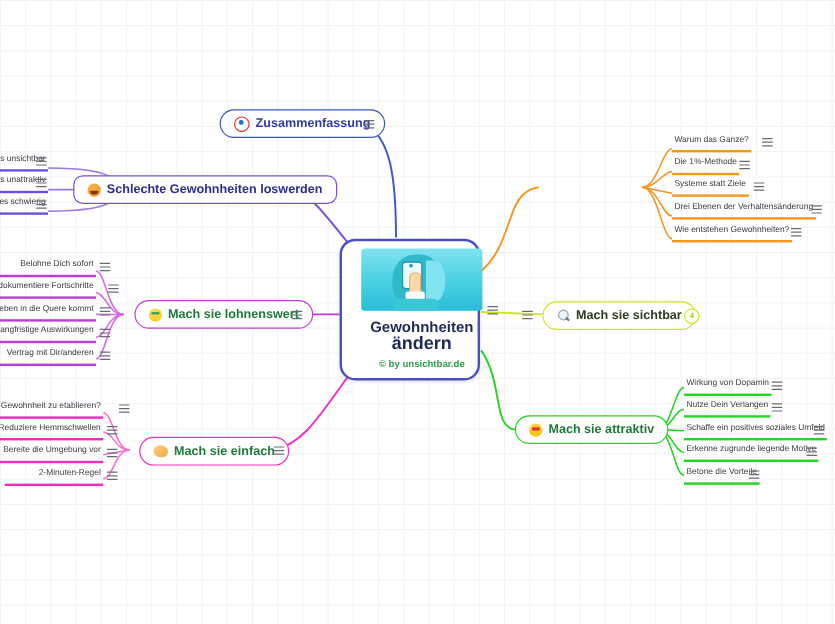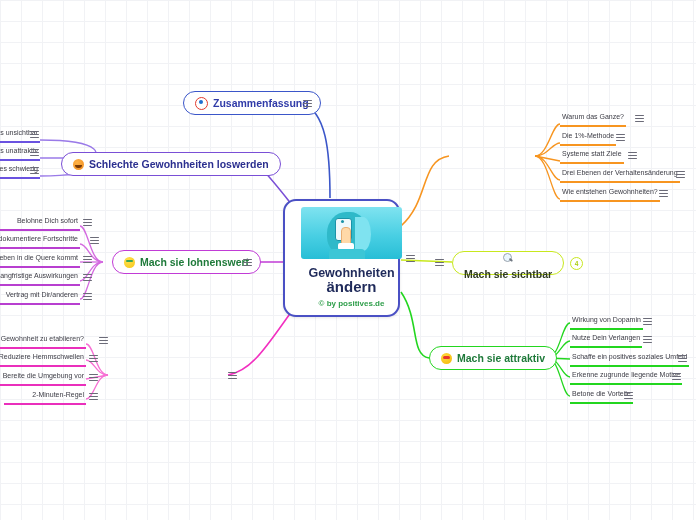--- a/index.html
+++ b/index.html
@@ -148,39 +148,39 @@
       <div class="head"></div>
         <div class="face-cut"></div>
       <div class="screen"></div>
         <div class="dot-top"></div>
       <div class="finger"></div>
         <div class="cuff"></div>
         <div class="neck"></div>
     </div>
     <div class="central-t1">Gewohnheiten</div>
     <div class="central-t2">ändern</div>
-    <div class="central-cc">© by positives.de</div>
+    <div class="central-cc">© by unsichtbar.de</div>
   </div>
   <div class="burger" style="left:406px;top:255px;">
       <i></i>
       <i></i>
       <i></i>
     </div>
 
   <div class="node branch" style="left:183px;top:91px;border-color:#3b56c9;color:#2f3aa8;">
     <span class="em target"></span>
     <span>Zusammenfassung</span>
   </div>
   <div class="burger" style="left:303px;top:100px;">
       <i></i>
       <i></i>
       <i></i>
     </div>
 
-  <div class="node branch" style="left:61px;top:152px;border-color:#7a4fd6;color:#2b2f8f;">
+  <div class="node branch" style="left:61px;top:146px;border-color:#7a4fd6;color:#2b2f8f;border-radius:8px;">
     <span class="em devil"></span>
     <span>Schlechte Gewohnheiten loswerden</span>
   </div>
   <div class="node leaf" style="left:-42px;top:126px;width:82px;border-bottom-color:#6a52e0;justify-content:flex-end;">
     <span>Mache es unsichtbar</span>
   </div>
   <div class="burger" style="left:30px;top:131px;">
       <i></i>
       <i></i>
       <i></i>
@@ -287,21 +287,21 @@
     </div>
   <div class="node leaf" style="left:-2px;top:288px;width:82px;border-bottom-color:#b83fd0;justify-content:flex-end;">
     <span>Vertrag mit Dir/anderen</span>
     </div>
   <div class="burger" style="left:83px;top:293px;">
       <i></i>
       <i></i>
       <i></i>
     </div>
 
-  <div class="node branch" style="left:452px;top:251px;border-color:#c8e81e;color:#2f3b1f;flex-direction:column;">
+  <div class="node branch" style="left:452px;top:251px;border-color:#c8e81e;color:#2f3b1f;">
     <span class="em glass"></span>
     <span>Mach sie sichtbar</span>
   </div>
   <div class="badge" style="left:570px;top:257px;">4</div>
   <div class="burger" style="left:435px;top:259px;">
       <i></i>
       <i></i>
       <i></i>
     </div>
 
@@ -343,20 +343,24 @@
     </div>
   <div class="node leaf" style="left:570px;top:387px;border-bottom-color:#23d61f;">
     <span>Betone die Vorteile</span>
     </div>
   <div class="burger" style="left:624px;top:392px;">
       <i></i>
       <i></i>
       <i></i>
     </div>
 
+  <div class="node branch" style="left:116px;top:364px;border-color:#f22fc0;color:#1f7a3a;">
+    <span class="em hand"></span>
+    <span>Mach sie einfach</span>
+  </div>
   <div class="burger" style="left:228px;top:372px;">
       <i></i>
       <i></i>
       <i></i>
     </div>
 
   <div class="node leaf" style="left:-46px;top:332px;width:132px;border-bottom-color:#ea2fbc;justify-content:flex-end;">
     <span>Wie lange dauert es, eine neue Gewohnheit zu etablieren?</span>
     </div>
   <div class="burger" style="left:99px;top:337px;">

